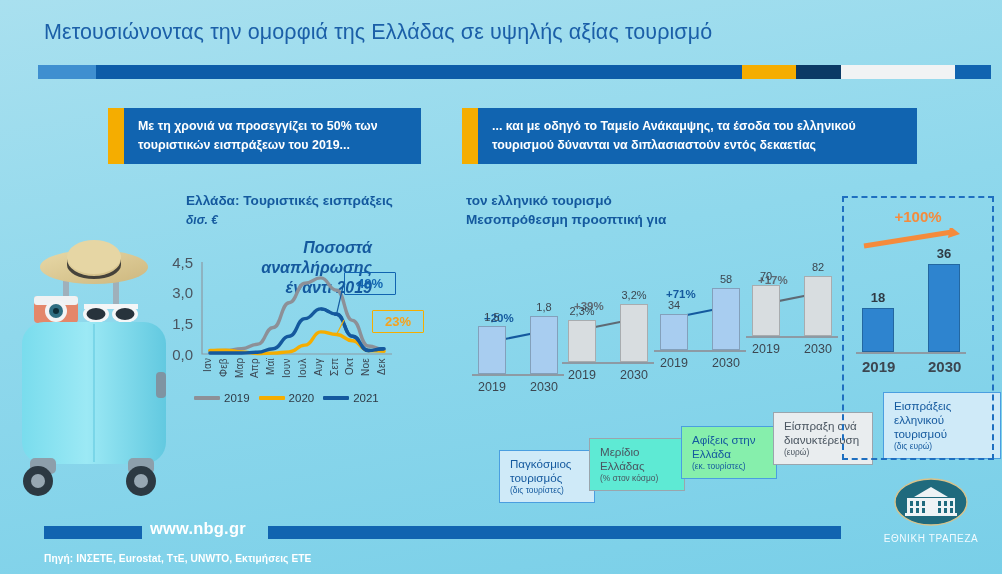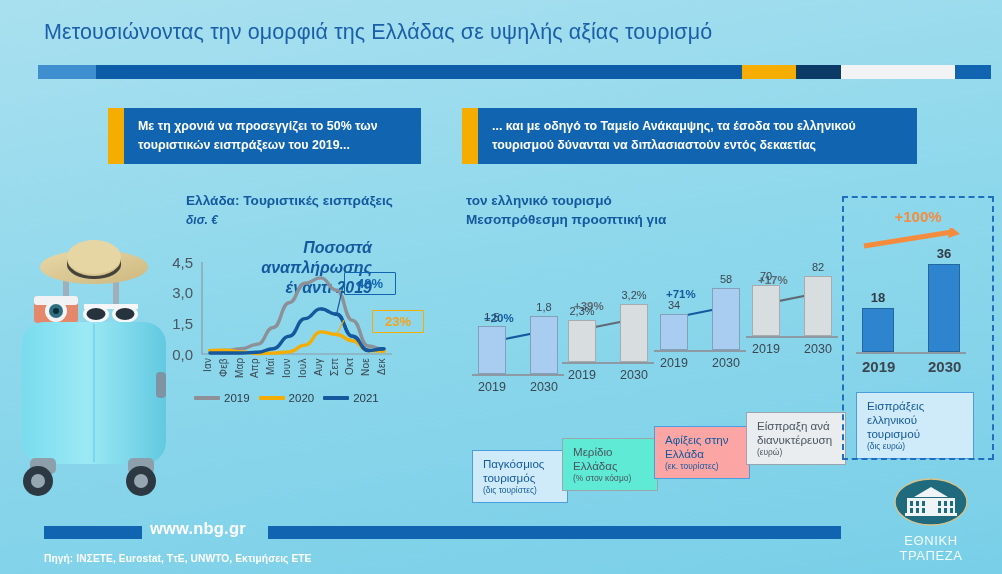--- a/index.html
+++ b/index.html
@@ -83,21 +83,21 @@
   }
   .bars { position: absolute; display: flex; align-items: flex-end; gap: 24px; }
   .bar-col { width: 28px; display: flex; flex-direction: column; align-items: center; text-align: center; }
   .bar-val { font-size: 11px; color: #3c4650; margin-bottom: 3px; }
   .bar { width: 28px; border: 1px solid rgba(0,0,0,.22); }
   .baseline { position: absolute; height: 1.5px; background: #8d9aa4; }
   .xlabels { position: absolute; display: flex; gap: 24px; }
   .xlabels span { width: 28px; text-align: center; font-size: 12.5px; color: #3c4650; }
 
   
-  .ribbon { position: absolute; }
+  .ribbon { position: absolute; margin-left: 27px; }
   .ribbon .face {
     position: relative; padding: 6px 8px 6px 10px;
     border: 1.4px solid; line-height: 1.22;
   }
   .ribbon .t1 { font-size: 11.6px; }
   .ribbon .t2 { font-size: 8.4px; }
 
   
   .highlight {
     position: absolute; left: 842px; top: 196px; width: 152px; height: 264px;
@@ -113,21 +113,21 @@
   .foot-url {
     position: absolute; left: 150px; top: 519px; font-size: 16.5px;
     font-weight: bold; color: #ffffff; letter-spacing: .2px;
   }
   .foot-bar-r { position: absolute; left: 268px; top: 526px; width: 573px; height: 13px; background: #1164b0; }
   .source {
     position: absolute; left: 44px; top: 553px;
     font-size: 10.2px; font-weight: bold; color: #ffffff; letter-spacing: .1px;
   }
   .logo { position: absolute; left: 878px; top: 478px; width: 106px; text-align: center; }
-  .logo-name { margin-top: 3px; font-size: 13px; color: #f2fbff; letter-spacing: .6px; }
+  .logo-name { margin-top: 3px; font-size: 10px; color: #f2fbff; letter-spacing: .6px; }
 </style>
 </head>
 <body>
 
 <div class="stage">
 
   <div class="title">Μετουσιώνοντας την ομορφιά της Ελλάδας σε υψηλής αξίας τουρισμό</div>
 
   <div class="topbar" id="topbar">
       <i style="width: 58px; background: rgb(63, 143, 208);"></i>
@@ -325,21 +325,21 @@
             <div class="bar-val">58</div>
             <div class="bar" style="width: 28px; height: 62px; background: rgb(168, 205, 240);"></div>
           </div>
         </div>
         <div class="baseline" style="left: -6px; top: 350px; width: 92px;"></div>
         <div class="xlabels" style="left: 0px; top: 356px; gap: 24px;">
           <span style="width: 28px;">2019</span>
           <span style="width: 28px;">2030</span>
         </div>
         <div class="ribbon" style="left: -6px; top: 426px; width: 96px;">
-          <div class="face" style="border-color:#4a9ee0;background:#fca5a5;color:#14599e">
+          <div class="face" style="border-color:#4a9ee0;background:#86efac;color:#14599e">
        <div class="t1">Αφίξεις στην Ελλάδα</div>
        <div class="t2">(εκ. τουρίστες)</div>
      </div>
         </div>
       </div>
       <div class="group" style="left: 752px; top: 0px;">
         <svg width="90" height="26" style="position: absolute; left: 0px; top: 288px;">
           <line x1="2" y1="18" x2="72" y2="4" stroke="#5e6a74" stroke-width="2.2"></line>
      <polygon points="70,-2 80,6 68,10" fill="#5e6a74"></polygon>
         </svg>

